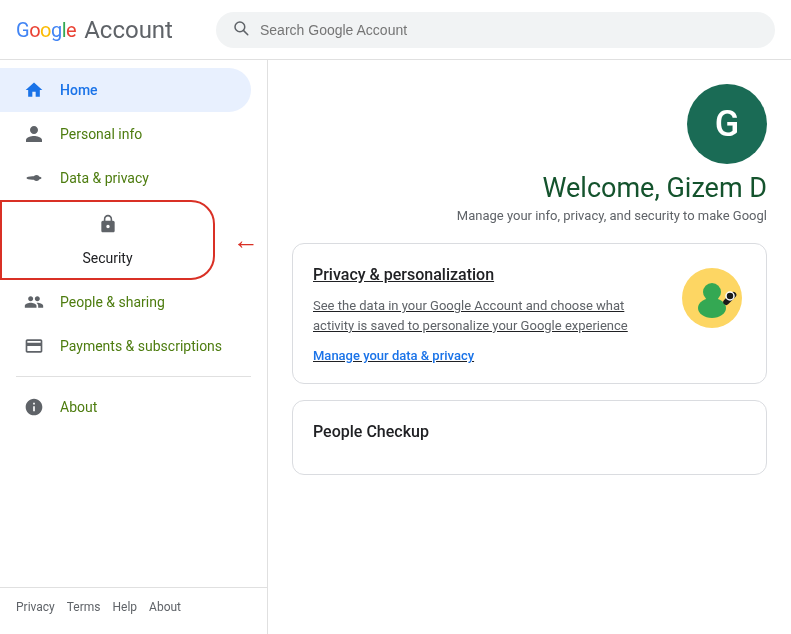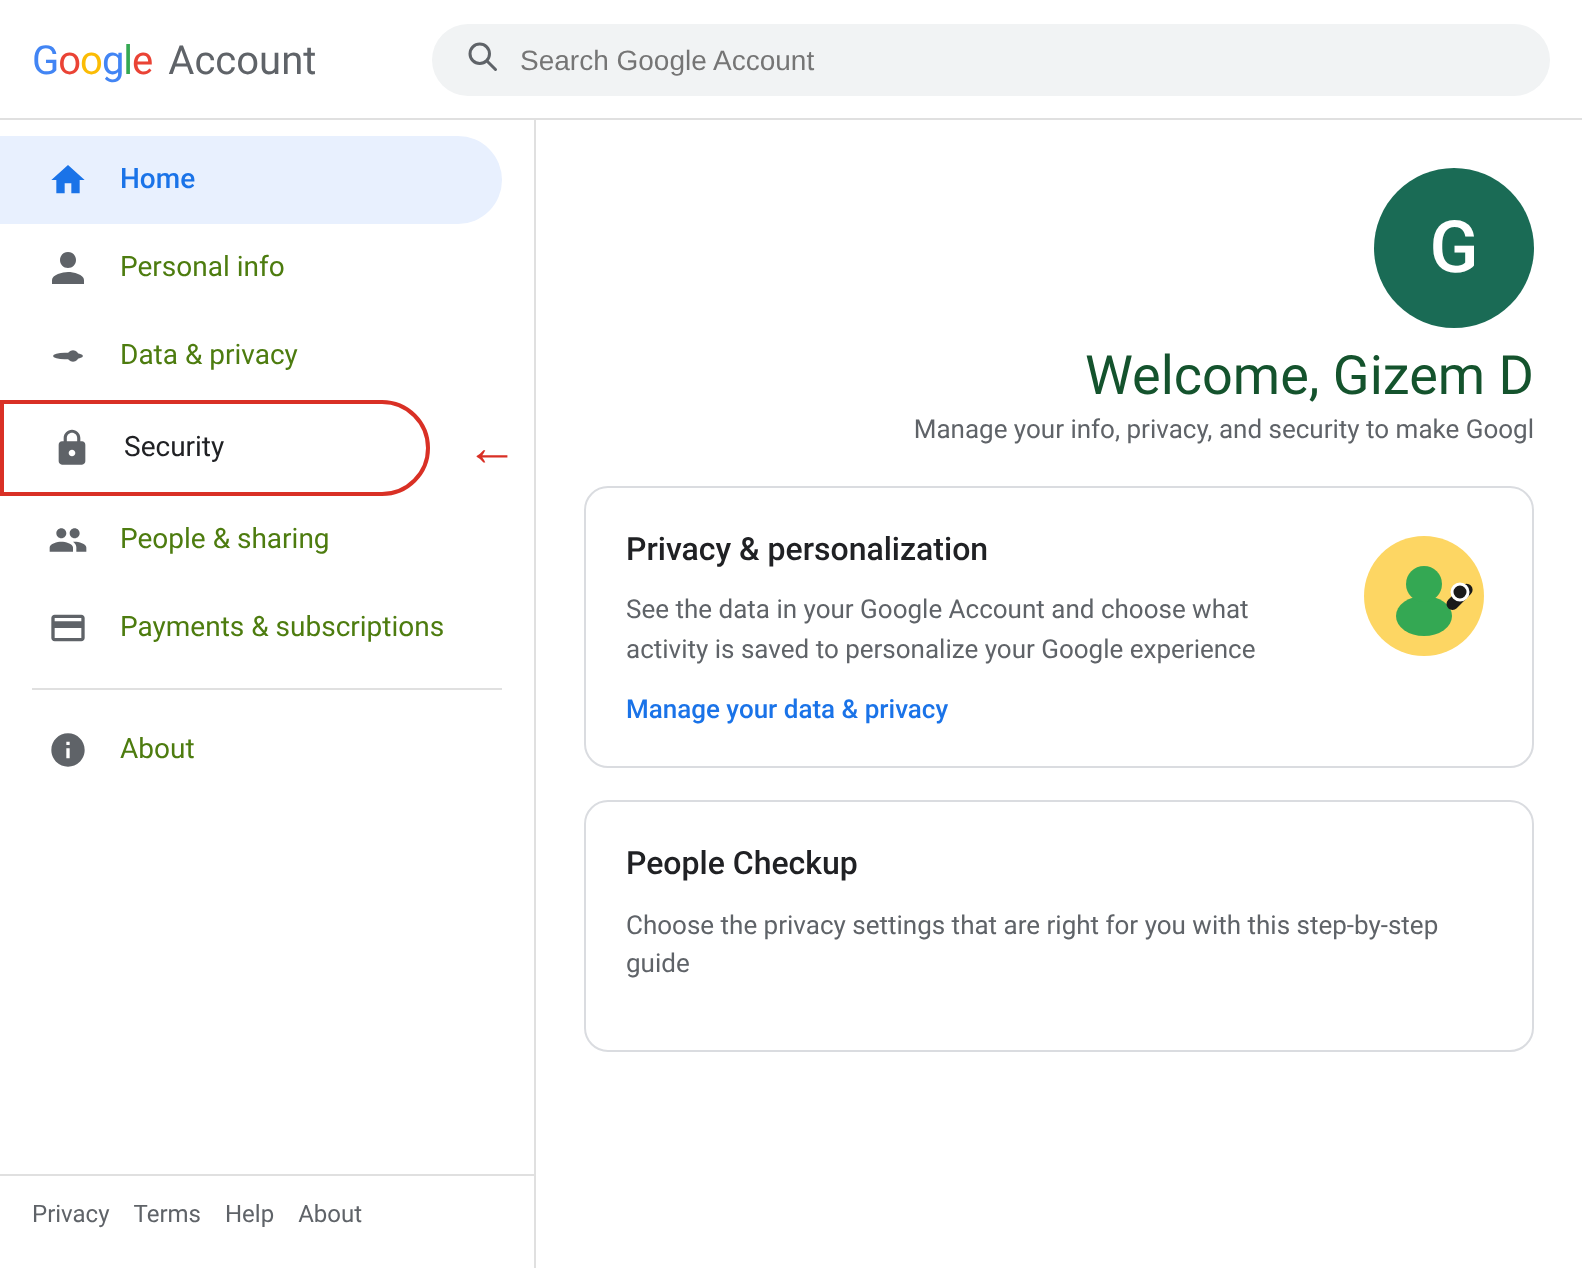--- a/index.html
+++ b/index.html
@@ -32,21 +32,21 @@
       align-items: center;
       font-size: 20px;
       font-weight: 400;
       letter-spacing: -0.5px;
     }
     .g-blue { color: #4285F4; }
     .g-red { color: #EA4335; }
     .g-yellow { color: #FBBC05; }
     .g-green { color: #34A853; }
     .account-text {
-      font-size: 20px;
+      font-size: 24px;
       color: #5f6368;
       font-weight: 400;
       margin-left: 4px;
     }
     .search-bar {
       flex: 1;
       max-width: 560px;
       height: 36px;
       background: #f1f3f4;
       border-radius: 24px;
@@ -189,20 +189,21 @@
       color: #5f6368;
       text-align: right;
       margin-top: 4px;
     }
 
     
     .cards-row {
       display: flex;
       gap: 32px;
       margin-top: 20px;
+      text-decoration: underline;
     }
     .card {
       background: #fff;
       border: 1px solid #dadce0;
       border-radius: 12px;
       padding: 20px;
       flex: 1;
       min-width: 0;
       overflow: hidden;
     }
@@ -283,21 +284,21 @@
     <div class="nav-item">
       <span class="nav-icon">
         <svg width="20" height="20" viewBox="0 0 24 24" fill="none">
             <rect x="3" y="10" width="18" height="4" rx="7" fill="#5f6368"></rect>
             <circle cx="15" cy="12" r="3.5" fill="#5f6368"></circle>
           </svg>
       </span>
       <span class="nav-label">Data &amp; privacy</span>
     </div>
 
-    <div class="nav-item security-highlighted" style="position:relative; margin-right: 52px;">
+    <div class="nav-item security-highlighted" style="position:relative; margin-right: 52px; flex-direction: column;">
       <span class="nav-icon">
         <svg width="20" height="20" viewBox="0 0 24 24" fill="#5f6368">
             <path d="M18 8h-1V6c0-2.76-2.24-5-5-5S7 3.24 7 6v2H6c-1.1 0-2 .9-2 2v10c0 1.1.9 2 2 2h12c1.1 0 2-.9 2-2V10c0-1.1-.9-2-2-2zm-6 9c-1.1 0-2-.9-2-2s.9-2 2-2 2 .9 2 2-.9 2-2 2zm3.1-9H8.9V6c0-1.71 1.39-3.1 3.1-3.1 1.71 0 3.1 1.39 3.1 3.1v2z"></path>
           </svg>
       </span>
       <span class="nav-label">Security</span>
 
       <span class="arrow-indicator" style="position:absolute; right:-46px; top:50%; transform:translateY(-50%); color:#d93025; font-size:26px;">←</span>
     </div>
 
@@ -369,17 +370,16 @@
             </svg>
           </div>
         </div>
         <a class="card-link">Manage your data &amp; privacy</a>
       </div>
 
     </div>
 
     <div class="card second-card">
       <div class="card-title">People Checkup</div>
-      <div class="card-desc">Choose the privacy settings that are right for you with this step-by-step guide</div>
     </div>
 
   </main>
 </div>
 
 </body></html>

